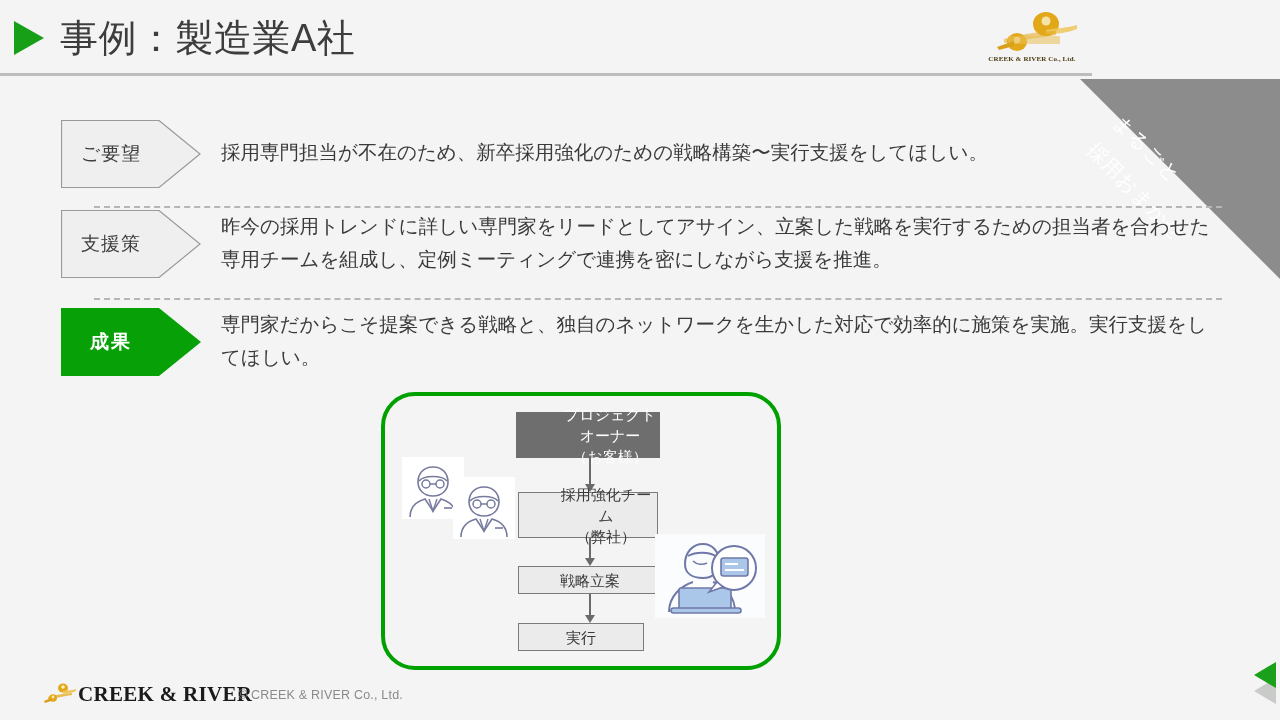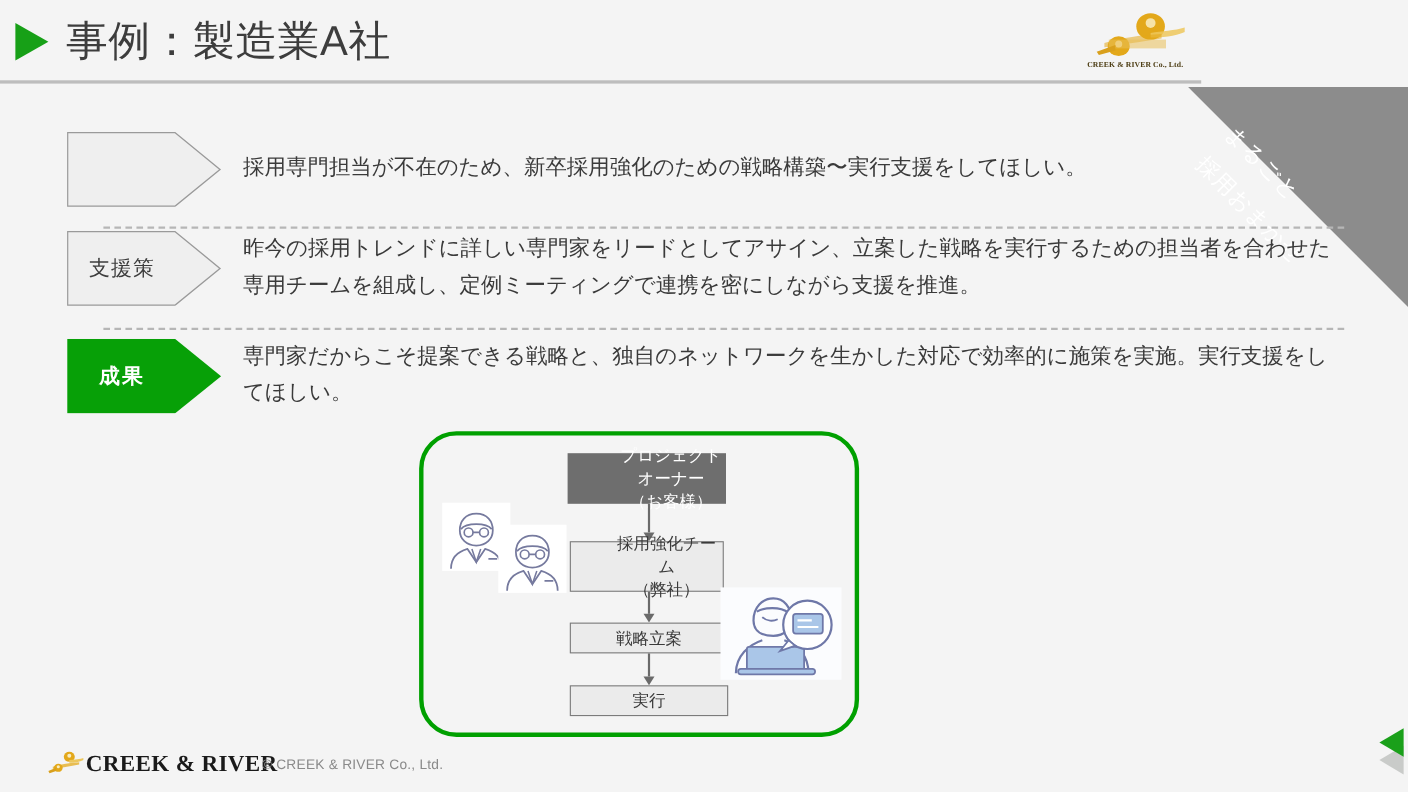--- a/index.html
+++ b/index.html
@@ -212,21 +212,21 @@
     padding-left: 36px;
   }
   .flow-box.plan {
     left: 518px; top: 566px;
     width: 144px; height: 28px;
     background: #ebebeb;
     border: 1px solid #7b7b7b;
   }
   .flow-box.exec {
     left: 518px; top: 623px;
-    width: 144px; height: 28px;
+    width: 126px; height: 28px;
     background: #ebebeb;
     border: 1px solid #7b7b7b;
   }
   .arrow {
     position: absolute;
     width: 10px;
   }
   .arrow .stem {
     position: absolute;
     left: 4px; top: 0;
@@ -339,20 +339,21 @@
 </div>
 
 <div class="rows">
 
   <div class="row row-request">
     <div class="chevron">
       <div class="shape"></div>
       <svg class="outline" viewBox="0 0 140 68">
         <polygon points="0.5,0.5 98,0.5 139,34 98,67.5 0.5,67.5" fill="none" stroke="#9a9a9a" stroke-width="1.2"></polygon>
       </svg>
+      <div class="label">ご要望</div>
     </div>
     <div class="row-text">採用専門担当が不在のため、新卒採用強化のための戦略構築〜実行支援をしてほしい。</div>
   </div>
 
   <div class="divider div-1"></div>
 
   <div class="row row-support">
     <div class="chevron">
       <div class="shape"></div>
       <svg class="outline" viewBox="0 0 140 68">

